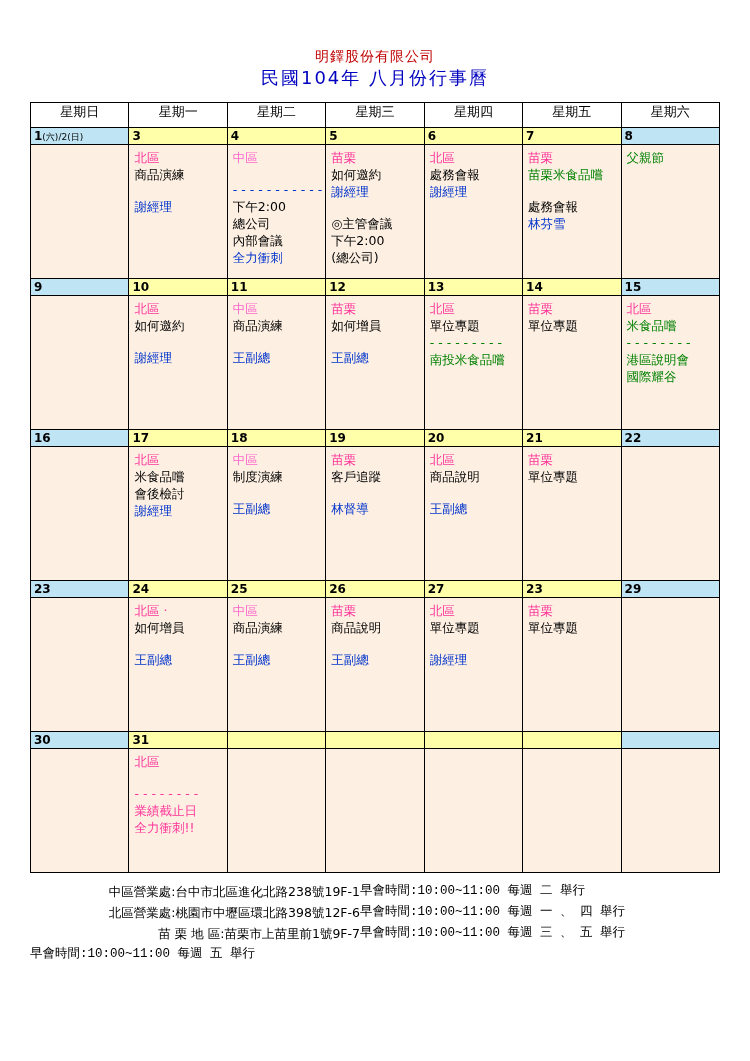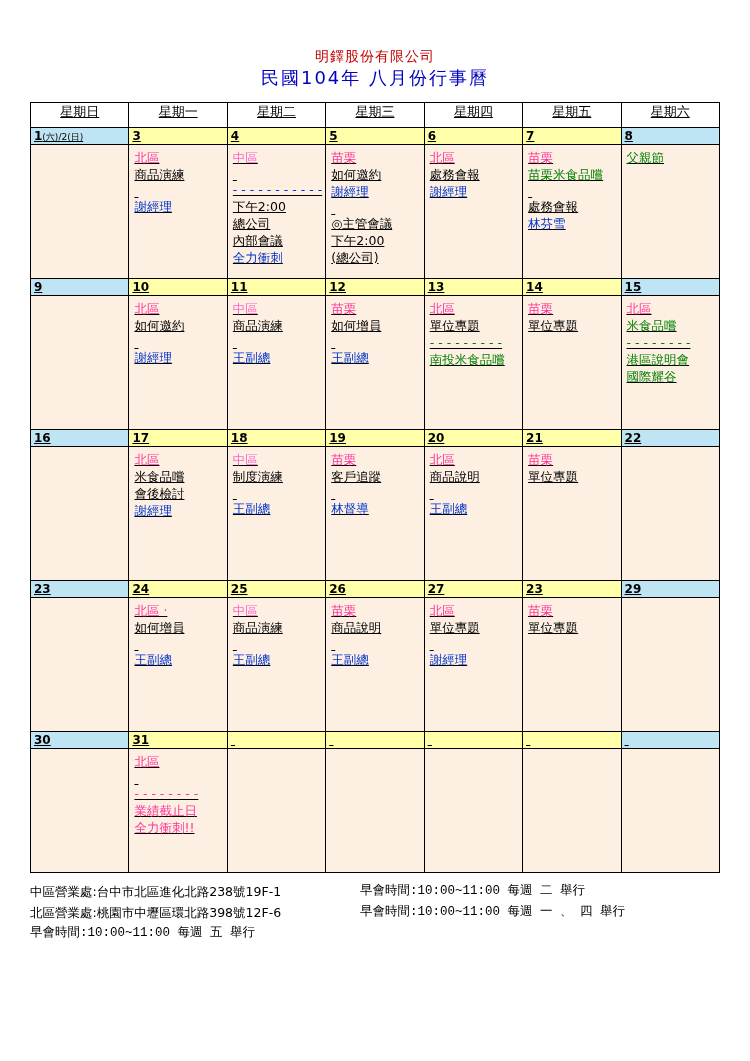--- a/index.html
+++ b/index.html
@@ -25,21 +25,20 @@
     color:#0000c0;
     font-size:18px;
     letter-spacing:2px;
   }
 
   table.cal{
     border-collapse:collapse;
     margin:12px auto 0 auto;
     width:690px;
     table-layout:fixed;
-    text-decoration:underline;
   }
   table.cal td,table.cal th{
     border:1px solid #000;
     vertical-align:top;
     padding:0;
   }
   th.dow{
     height:24px;
     font-size:13px;
     font-weight:normal;
@@ -82,21 +81,21 @@
   .lastrow td.daycell{height:140px;}
 
   .footer{
     margin:8px auto 0 auto;
     width:690px;
     font-size:12.5px;
     line-height:21px;
     color:#000;
   }
   .footer .row{display:flex;}
-  .footer .left{width:330px;white-space:nowrap;}
+  .footer .left{width:330px;white-space:nowrap;text-align:right;}
   .footer .right{white-space:nowrap;font-family:Liberation Mono, monospace;}
 </style>
 </head>
 <body>
 
 <div class="sheet">
 
   <div class="company">明鐸股份有限公司</div>
   <div class="title">民國104年 八月份行事曆</div>
 
@@ -383,17 +382,21 @@
   <div class="footer" id="footer-block">
       <div class="row">
         <div class="left">中區營業處:台中市北區進化北路238號19F-1</div>
         <div class="right">早會時間:10:00~11:00  每週 二      舉行</div>
       </div>
       <div class="row">
         <div class="left">北區營業處:桃園市中壢區環北路398號12F-6</div>
         <div class="right">早會時間:10:00~11:00  每週 一 、 四 舉行</div>
       </div>
       <div class="row">
+        <div class="left">苗 栗 地 區:苗栗市上苗里前1號9F-7</div>
+        <div class="right">早會時間:10:00~11:00  每週 三 、 五 舉行</div>
+      </div>
+      <div class="row">
         <div class="right">早會時間:10:00~11:00  每週 五      舉行</div>
       </div>
     </div>
 
 </div>
 
 </body></html>

